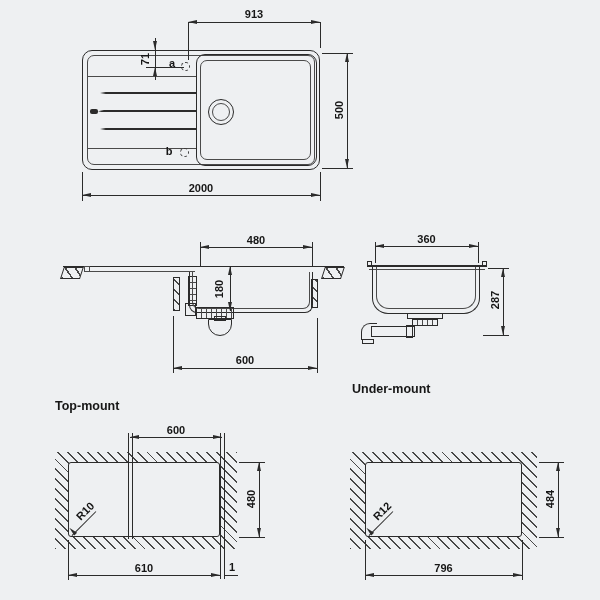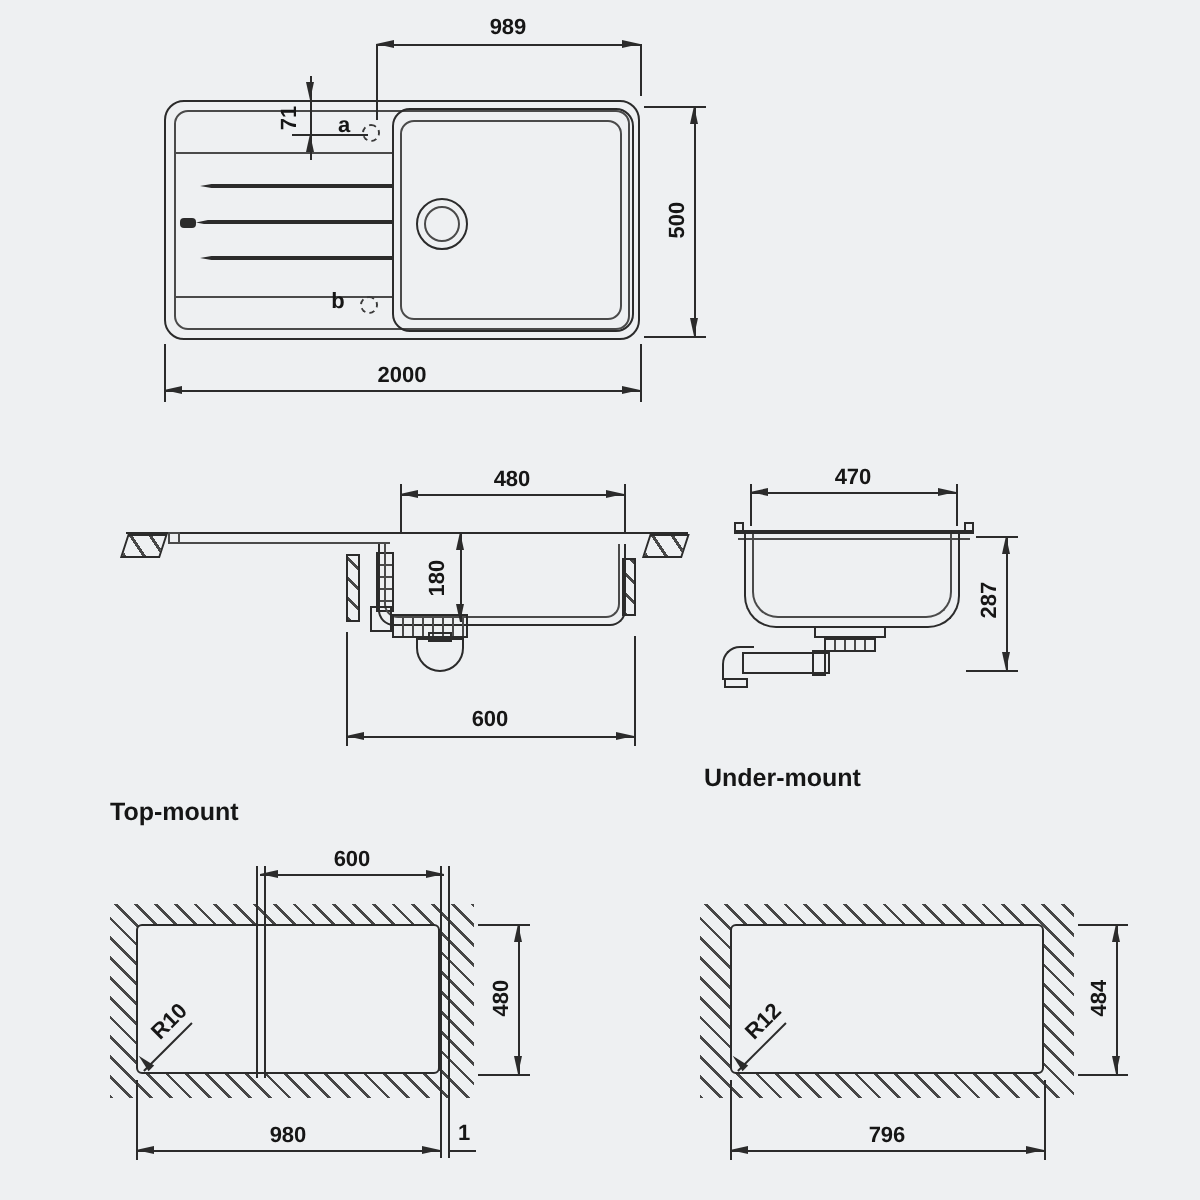--- a/index.html
+++ b/index.html
@@ -51,21 +51,21 @@
     <div class="hl" style="left:100px;top:92px;width:96px;height:2px;clip-path:polygon(0 50%,6% 0,100% 0,100% 100%,6% 100%);"></div>
     <div class="hl" style="left:98px;top:110px;width:99px;height:2.4px;clip-path:polygon(0 50%,6% 0,100% 0,100% 100%,6% 100%);"></div>
     <div class="hl" style="left:100px;top:128px;width:96px;height:2px;clip-path:polygon(0 50%,6% 0,100% 0,100% 100%,6% 100%);"></div>
     <div class="abs" style="left:90px;top:109px;width:8px;height:5px;background:#2b2b2b;border-radius:2px;"></div>
 
     <div class="dash-circle" style="left:181px;top:62px;width:9px;height:9px;"></div>
     <div class="dimtxt" style="left:166px;top:56px;width:12px;">a</div>
     <div class="dash-circle" style="left:180px;top:148px;width:9px;height:9px;"></div>
     <div class="dimtxt" style="left:163px;top:144px;width:12px;">b</div>
 
-    <div class="dimtxt" style="left:188px;top:7px;width:132px;">989</div>
+    <div class="dimtxt" style="left:188px;top:7px;width:132px;">913</div>
     <div class="hl" style="left:188px;top:22px;width:132px;"></div>
     <div class="ar ar-l" style="left:188px;top:20px;"></div>
     <div class="ar ar-r" style="left:311px;top:20px;"></div>
     <div class="vl" style="left:187.5px;top:22px;height:38px;"></div>
     <div class="vl" style="left:319.5px;top:22px;height:26px;"></div>
 
     <div class="vl" style="left:154.5px;top:38px;height:42px;"></div>
     <div class="ar ar-d" style="left:152.5px;top:41px;"></div>
     <div class="ar ar-u" style="left:152.5px;top:67px;"></div>
     <div class="hl" style="left:146px;top:66.5px;width:38px;height:1px;"></div>
@@ -129,21 +129,21 @@
     <div class="box" style="left:482px;top:261px;width:5px;height:6px;"></div>
     <div class="abs" style="left:372px;top:267px;width:108px;height:47px;border-left:1.5px solid #2b2b2b;border-right:1.5px solid #2b2b2b;border-bottom:1.5px solid #2b2b2b;border-radius:0 0 16px 16px;"></div>
     <div class="abs" style="left:376px;top:267px;width:100px;height:42px;border-left:1px solid #4a4a4a;border-right:1px solid #4a4a4a;border-bottom:1px solid #4a4a4a;border-radius:0 0 13px 13px;"></div>
     <div class="box" style="left:407px;top:313px;width:36px;height:6px;"></div>
     <div class="abs bands-v" style="left:412px;top:319px;width:26px;height:7px;border:1.2px solid #2b2b2b;"></div>
     <div class="box" style="left:371px;top:326px;width:44px;height:11px;"></div>
     <div class="box" style="left:406px;top:325px;width:7px;height:13px;"></div>
     <div class="abs" style="left:361px;top:323px;width:16px;height:17px;border-left:1.5px solid #2b2b2b;border-top:1.5px solid #2b2b2b;border-radius:9px 0 0 0;"></div>
     <div class="box" style="left:362px;top:339px;width:12px;height:5px;"></div>
 
-    <div class="dimtxt" style="left:375px;top:232px;width:103px;">470</div>
+    <div class="dimtxt" style="left:375px;top:232px;width:103px;">360</div>
     <div class="hl" style="left:375px;top:246px;width:103px;"></div>
     <div class="ar ar-l" style="left:375px;top:244px;"></div>
     <div class="ar ar-r" style="left:469px;top:244px;"></div>
     <div class="vl" style="left:374.5px;top:242px;height:21px;"></div>
     <div class="vl" style="left:477.5px;top:242px;height:21px;"></div>
 
     <div class="vl" style="left:502.5px;top:268px;height:67px;"></div>
     <div class="ar ar-u" style="left:500.5px;top:268px;"></div>
     <div class="ar ar-d" style="left:500.5px;top:326px;"></div>
     <div class="dimtxt vtxt" style="left:482px;top:293px;width:26px;">287</div>
@@ -169,21 +169,21 @@
     <div class="hl" style="left:72px;top:534.5px;width:34px;transform-origin:0 50%;transform:rotate(-45deg);"></div>
     <div class="ar ar-l" style="left:68px;top:529px;transform:rotate(45deg);"></div>
 
     <div class="vl" style="left:258.5px;top:462px;height:75px;"></div>
     <div class="ar ar-u" style="left:256.5px;top:462px;"></div>
     <div class="ar ar-d" style="left:256.5px;top:528px;"></div>
     <div class="dimtxt vtxt" style="left:238px;top:492px;width:26px;">480</div>
     <div class="hl" style="left:239px;top:461.5px;width:26px;height:1px;"></div>
     <div class="hl" style="left:239px;top:536.5px;width:26px;height:1px;"></div>
 
-    <div class="dimtxt" style="left:68px;top:561px;width:152px;">980</div>
+    <div class="dimtxt" style="left:68px;top:561px;width:152px;">610</div>
     <div class="hl" style="left:68px;top:575px;width:152px;"></div>
     <div class="ar ar-l" style="left:68px;top:573px;"></div>
     <div class="ar ar-r" style="left:211px;top:573px;"></div>
     <div class="hl" style="left:224px;top:575px;width:14px;"></div>
     <div class="vl" style="left:67.5px;top:540px;height:40px;"></div>
     <div class="dimtxt" style="left:226px;top:560px;width:12px;">1</div>
   </div>
 
   <div>
     <div class="title" style="left:352px;top:382px;">Under-mount</div>

